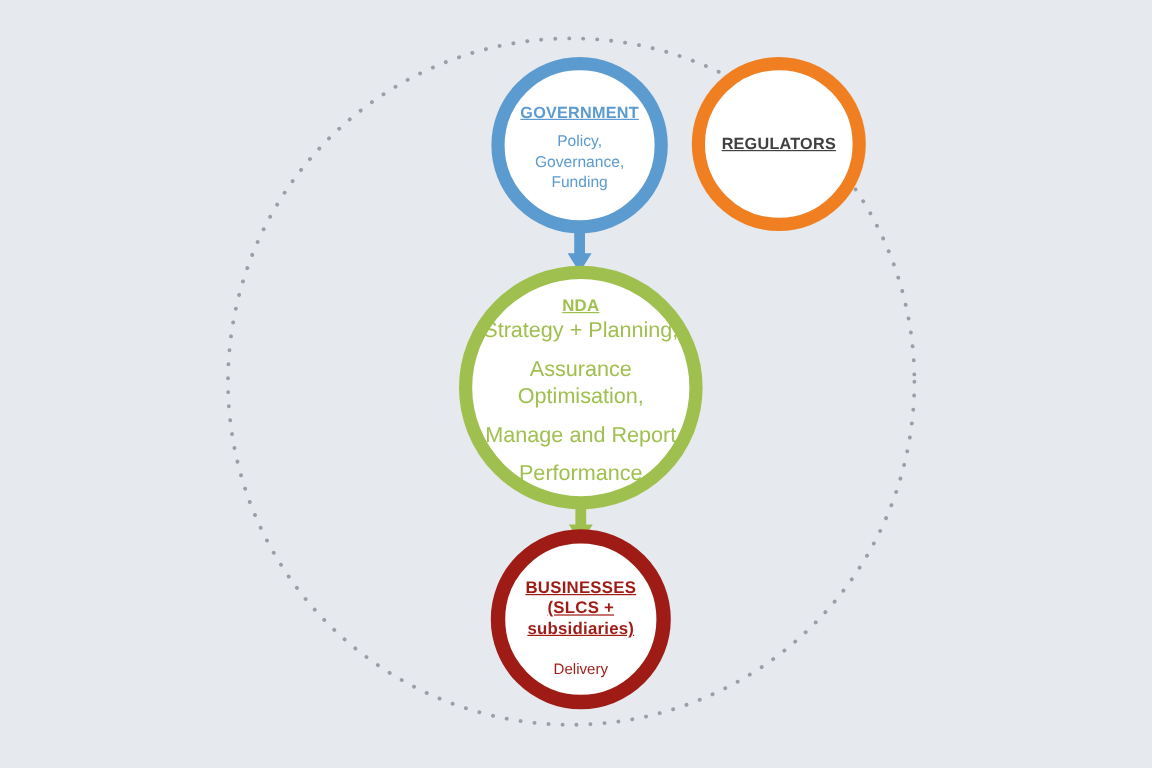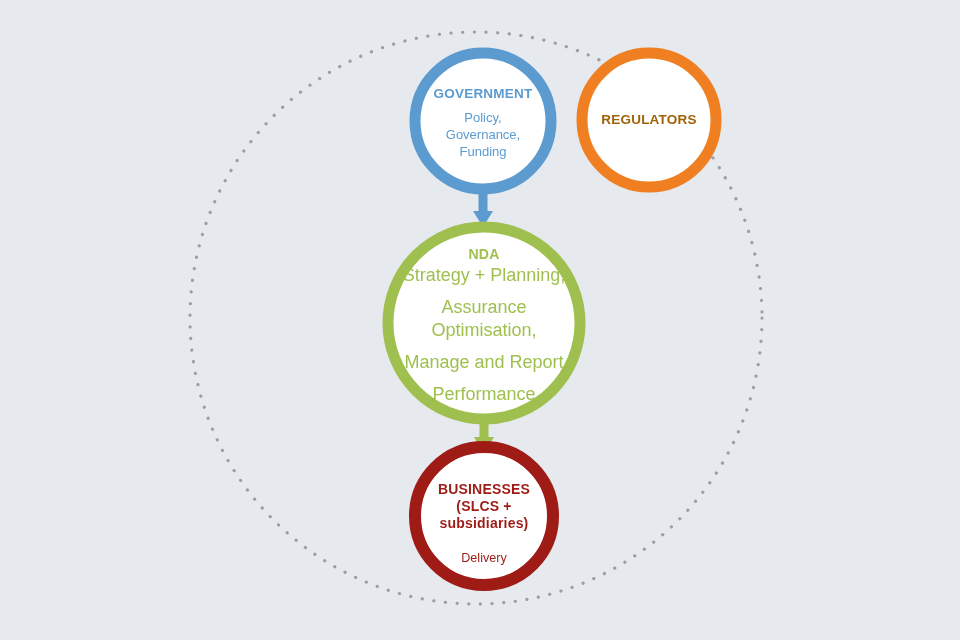--- a/index.html
+++ b/index.html
@@ -30,41 +30,42 @@
   .node-text {
     position: absolute;
     text-align: center;
     line-height: 1.28;
     -webkit-font-smoothing: antialiased;
   }
   .node-title {
     font-weight: bold;
     letter-spacing: 0.2px;
     display: block;
+    text-decoration: underline;
   }
   .node-sub {
     display: block;
   }
 
   
   #government-text {
     left: 415px;
     top: 85px;
     width: 136px;
     color: #5b9bd0;
   }
   #government-text .node-title { font-size: 13.5px; margin-bottom: 8px; }
   #government-text .node-sub   { font-size: 13px; }
 
   
   #regulators-text {
     left: 582px;
     top: 111px;
     width: 134px;
-    color: #a16207;
+    color: #404040;
   }
   #regulators-text .node-title { font-size: 13.5px; }
 
   
   #nda-text {
     left: 396px;
     top: 246px;
     width: 176px;
     color: #9fc04e;
   }

